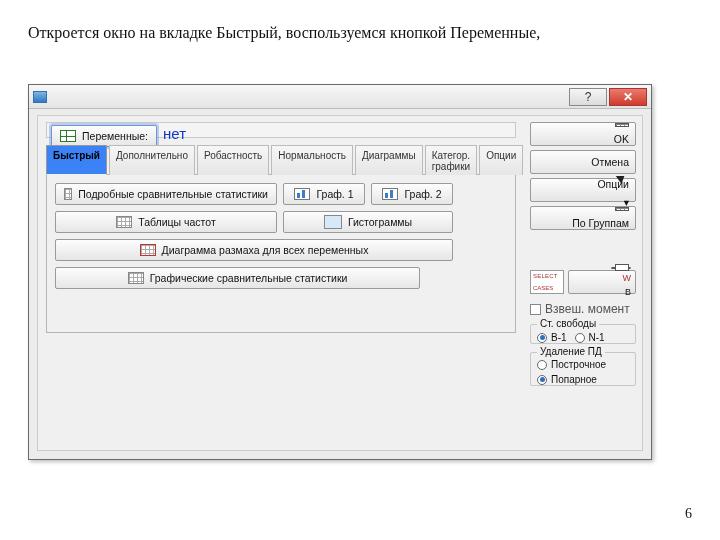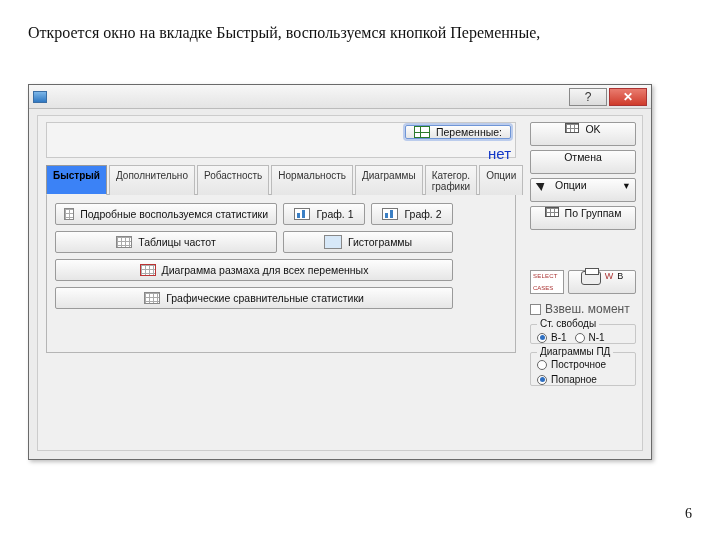--- a/index.html
+++ b/index.html
@@ -65,22 +65,22 @@
   .surface {
     position: absolute;
     left: 8px; right: 8px; top: 30px; bottom: 8px;
     background: #f0f0f0;
     border: 1px solid #ccc;
   }
   
   .left-panel { position: absolute; left: 8px; top: 6px; width: 470px; }
   .vars-group {
     border: 1px solid #c9c9c9; background:#f4f4f4;
-    height: 36px; display: flex; align-items: flex-end;
-    padding: 2px 4px; gap: 6px; flex-direction: column;
+    height: 16px; display: flex; align-items: flex-start;
+    padding: 2px 4px; gap: 6px;
   }
   .btn {
     display: inline-flex; align-items: center; justify-content: center;
     gap: 6px;
     height: 22px;
     background: linear-gradient(#fdfdfd,#e6e6e6);
     border: 1px solid #9a9a9a;
     border-radius: 2px;
     padding: 0 8px;
     font-size: 10.5px;
@@ -144,27 +144,28 @@
   .chart-ico::after{content:"";position:absolute;left:7px;bottom:1px;width:3px;height:8px;background:#3b7fc4;}
   .hist-ico {
     width:18px;height:14px;border:1px solid #888;background:#d7e8f8;
   }
   
   .right-panel {
     position: absolute; right: 6px; top: 6px; width: 106px;
     display: flex; flex-direction: column; gap: 4px;
   }
   .rbtn {
-    display:flex; align-items:flex-start; justify-content:center;
+    display:flex; align-items:flex-end; justify-content:center;
     gap:6px;
     height:24px;
     background: linear-gradient(#fdfdfd,#e5e5e5);
     border:1px solid #9a9a9a; border-radius:2px;
     font-size:10.5px;
     padding: 0 6px;
+    flex-direction: column;
   }
   .sq-icon {
     width:14px;height:10px;border:1px solid #555;background:#fff;
     background-image:linear-gradient(#888 1px,transparent 1px),linear-gradient(90deg,#888 1px,transparent 1px);
     background-size:4px 4px;
   }
   .cursor-ico{width:12px;height:12px;position:relative;}
   .cursor-ico::before{content:"";position:absolute;left:1px;top:1px;width:0;height:0;border-left:7px solid #222;border-top:5px solid transparent;border-bottom:5px solid transparent;transform:rotate(-35deg);}
   .select-cases{
     width:34px;height:24px;border:1px solid #999;
@@ -225,21 +226,21 @@
         <div class="tab">Нормальность</div>
         <div class="tab">Диаграммы</div>
         <div class="tab">Категор. графики</div>
         <div class="tab">Опции</div>
       </div>
 
       <div class="tab-body">
         <div class="row">
           <span class="btn" style="width:222px">
             <span class="grid-icon"></span>
-            <span>Подробные воспользуемся статистики</span>
+            <span>Подробные сравнительные статистики</span>
           </span>
           <span class="btn" style="width:82px">
             <span class="chart-ico"></span>
             <span>Граф. 1</span>
           </span>
           <span class="btn" style="width:82px">
             <span class="chart-ico"></span>
             <span>Граф. 2</span>
           </span>
         </div>
@@ -253,21 +254,21 @@
             <span>Гистограммы</span>
           </span>
         </div>
         <div class="row">
           <span class="btn" style="width:398px">
             <span class="grid-icon red"></span>
             <span>Диаграмма размаха для всех переменных</span>
           </span>
         </div>
         <div class="row">
-          <span class="btn" style="width:398px">
+          <span class="btn" style="width:365px">
             <span class="grid-icon"></span>
             <span>Графические сравнительные статистики</span>
           </span>
         </div>
       </div>
     </div>
 
     <div class="right-panel">
       <div class="rbtn">
         <span class="sq-icon"></span>
@@ -311,21 +312,21 @@
             <span>В-1</span>
           </label>
           <label class="radio">
             <span class="r-dot"></span>
             <span>N-1</span>
           </label>
         </div>
       </div>
 
       <div class="group-box">
-        <span class="legend">Диаграммы ПД</span>
+        <span class="legend">Удаление ПД</span>
         <div class="radio-v">
           <label class="radio">
             <span class="r-dot"></span>
             <span>Построчное</span>
           </label>
           <label class="radio">
             <span class="r-dot sel"></span>
             <span>Попарное</span>
           </label>
         </div>

